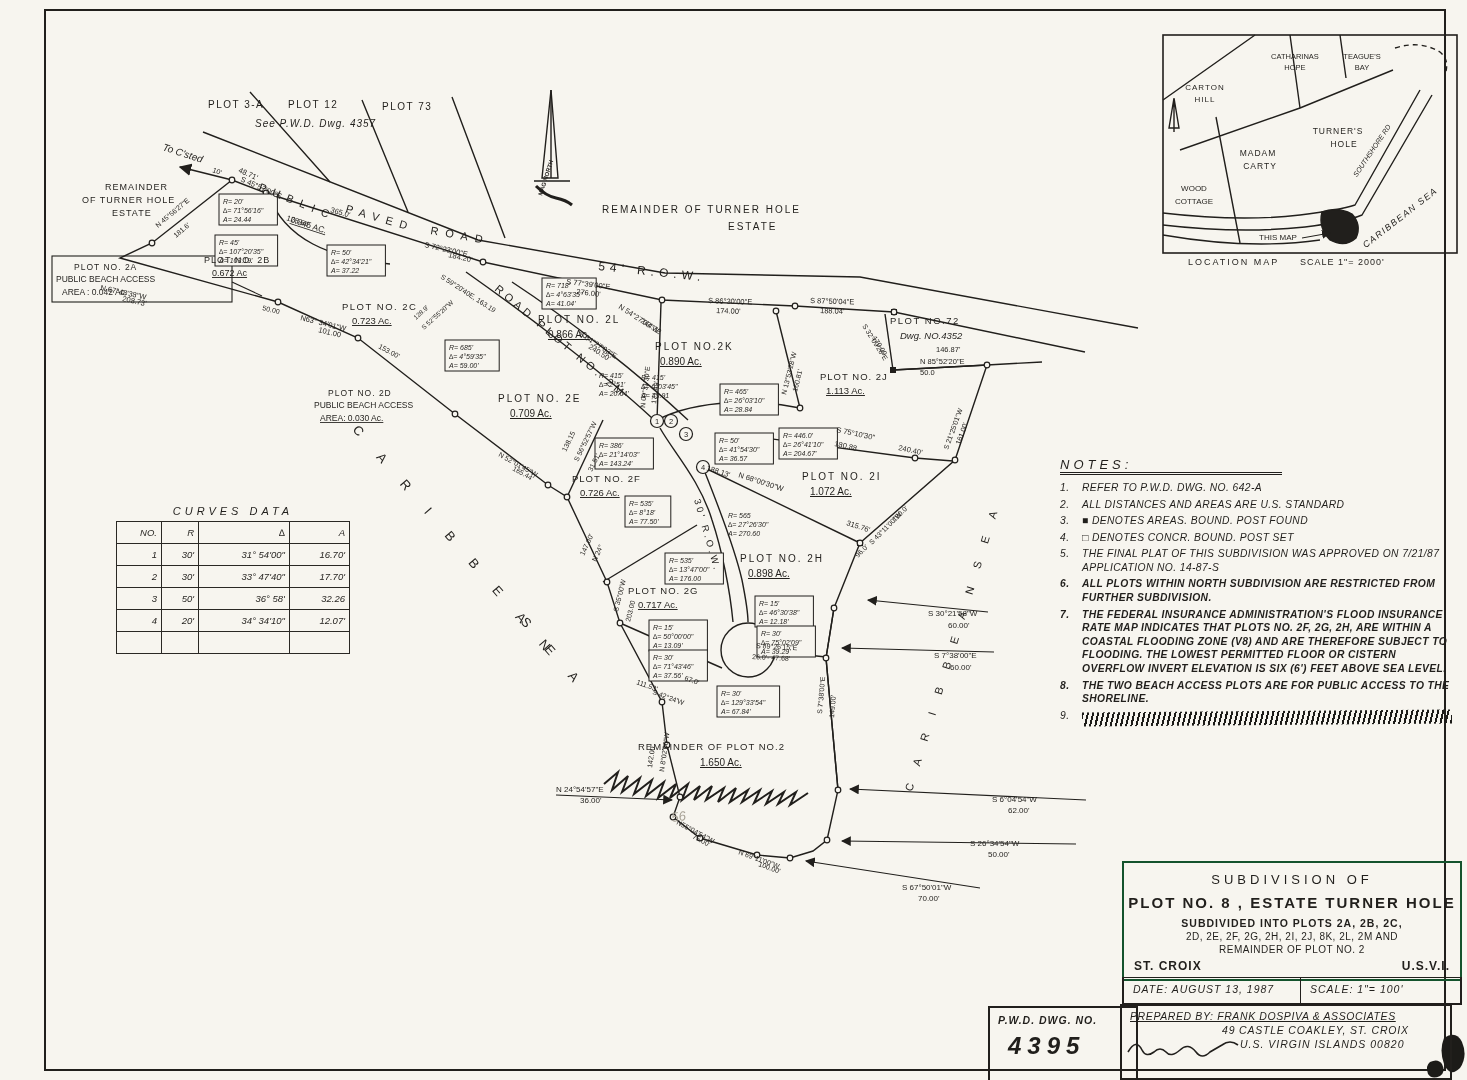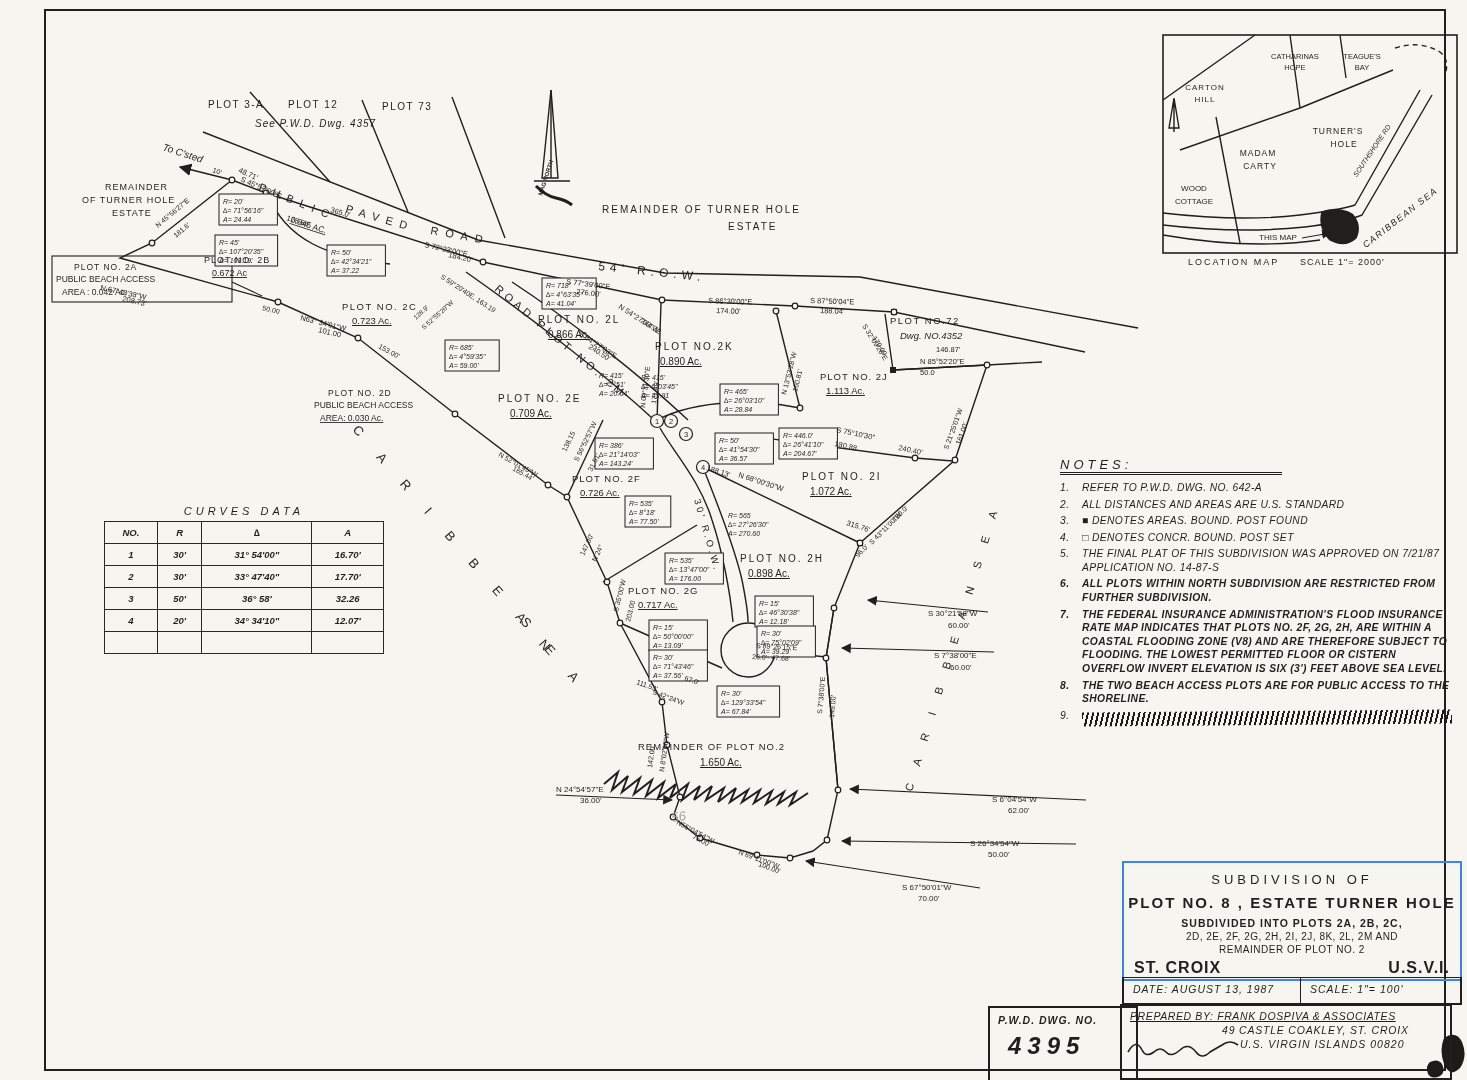--- a/index.html
+++ b/index.html
@@ -3,38 +3,38 @@
 <meta charset="utf-8">
 <style>
   html,body{margin:0;padding:0;background:#d8d5cc;}
   .sheet{position:relative;width:1467px;height:1080px;background:#f7f5ef;overflow:hidden;
          font-family:"Liberation Sans",sans-serif;color:#211f1c;}
   .sheet svg{position:absolute;left:0;top:0;}
   .ov{position:absolute;background:transparent;}
   
   .curves-title{font-size:11px;font-style:italic;letter-spacing:4px;text-align:center;margin-bottom:4px;}
   table.curves{border-collapse:collapse;width:100%;font-size:9.5px;font-style:italic;}
-  table.curves th,table.curves td{border:1.4px solid #2a2824;padding:2px 4px;text-align:center;height:17px;
-      font-weight:bold;}
+  table.curves th,table.curves td{border:1.4px solid #2a2824;padding:2px 4px;text-align:right;height:17px;
+      font-weight:normal;}
   
   .notes-title{font-size:13px;letter-spacing:4px;font-style:italic;border-bottom:3px double #211f1c;
       display:inline-block;padding-right:150px;margin-bottom:6px;}
   .note-row{display:flex;align-items:flex-start;font-size:10.3px;letter-spacing:.4px;line-height:1.32;
       margin-bottom:3px;font-style:italic;}
   .note-row .num{width:22px;flex:0 0 22px;}
   .note-row.bold{font-weight:bold;}
   .redact{flex:1;height:14px;margin-top:2px;transform:rotate(-.5deg);
       background:repeating-linear-gradient(104deg,#1c1b18 0 2px,transparent 2px 5px);}
   
-  .tblock{border:2px solid #3b82f6;}
+  .tblock{border:2px solid #14532d;}
   .tb-line1{font-size:13px;letter-spacing:4px;text-align:center;margin-top:9px;}
   .tb-line2{font-size:15px;font-weight:bold;letter-spacing:2px;text-align:center;margin-top:7px;}
   .tb-line3{font-size:10.5px;letter-spacing:1px;text-align:center;margin-top:6px;font-weight:bold;}
   .tb-line4,.tb-line5{font-size:10px;letter-spacing:.5px;text-align:center;margin-top:2px;}
-  .tb-region{display:flex;justify-content:space-between;font-size:16px;font-weight:bold;
+  .tb-region{display:flex;justify-content:space-between;font-size:12px;font-weight:bold;
       padding:4px 10px 0 10px;letter-spacing:1px;}
   .tb-strip{position:absolute;display:flex;border:2px solid #211f1c;border-top-width:1.6px;}
   .tb-cell{font-size:10.5px;font-style:italic;letter-spacing:1px;padding:5px 9px;}
   .tb-cell.date{width:158px;border-right:1.6px solid #211f1c;}
   .pwd-box{border:2px solid #211f1c;text-align:left;padding:6px 8px;}
   .pwd-label{font-size:10.5px;font-weight:bold;letter-spacing:1px;font-style:italic;}
   .pwd-num{font-size:24px;font-weight:bold;font-style:italic;letter-spacing:6px;margin-top:6px;margin-left:10px;}
   .prep-box{border:2px solid #211f1c;padding:4px 8px;font-style:italic;}
   .prep-l1{font-size:10.5px;letter-spacing:.6px;}
   .prep-l1 u{}
@@ -447,21 +447,21 @@
         <text x="1194" y="191" font-size="8" text-anchor="middle">WOOD</text>
         <text x="1194" y="204" font-size="8" text-anchor="middle">COTTAGE</text>
         <text x="1278" y="240" font-size="8" text-anchor="middle">THIS MAP</text>
         <text x="1402" y="220" font-size="9" transform="rotate(-38 1402 220)" letter-spacing="1.5" font-style="italic" text-anchor="middle">CARIBBEAN SEA</text>
         <text x="1374" y="152" font-size="7" transform="rotate(-56 1374 152)" font-style="italic" text-anchor="middle">SOUTHSHORE RD</text>
         <text x="1188" y="265" font-size="9" letter-spacing="2">LOCATION MAP</text>
         <text x="1300" y="265" font-size="9" letter-spacing="1">SCALE 1"= 2000'</text>
       </g>
   </svg>
 
-  <div class="ov" style="left:104px;top:505px;width:280px;">
+  <div class="ov" style="left:116px;top:505px;width:234px;">
     <div class="curves-title">CURVES  DATA</div>
     <table class="curves">
       <thead>
           <tr id="curves-head">
             <th>NO.</th>
             <th>R</th>
             <th>∆</th>
             <th>A</th>
           </tr>
         </thead>
@@ -522,21 +522,21 @@
         <div class="note-row">
           <span class="num">5.</span>
           <span>THE FINAL PLAT OF THIS SUBDIVISION WAS APPROVED ON 7/21/87 APPLICATION NO. 14-87-S</span>
         </div>
         <div class="note-row bold">
           <span class="num">6.</span>
           <span>ALL PLOTS WITHIN NORTH SUBDIVISION ARE RESTRICTED FROM FURTHER SUBDIVISION.</span>
         </div>
         <div class="note-row bold">
           <span class="num">7.</span>
-          <span>THE FEDERAL INSURANCE ADMINISTRATION'S FLOOD INSURANCE RATE MAP INDICATES THAT PLOTS NO. 2F, 2G, 2H, ARE WITHIN A COASTAL FLOODING ZONE (V8) AND ARE THEREFORE SUBJECT TO FLOODING. THE LOWEST PERMITTED FLOOR OR CISTERN OVERFLOW INVERT ELEVATION IS SIX (3') FEET ABOVE SEA LEVEL.</span>
+          <span>THE FEDERAL INSURANCE ADMINISTRATION'S FLOOD INSURANCE RATE MAP INDICATES THAT PLOTS NO. 2F, 2G, 2H, ARE WITHIN A COASTAL FLOODING ZONE (V8) AND ARE THEREFORE SUBJECT TO FLOODING. THE LOWEST PERMITTED FLOOR OR CISTERN OVERFLOW INVERT ELEVATION IS SIX (6') FEET ABOVE SEA LEVEL.</span>
         </div>
         <div class="note-row bold">
           <span class="num">8.</span>
           <span>THE TWO BEACH ACCESS PLOTS ARE FOR PUBLIC ACCESS TO THE SHORELINE.</span>
         </div>
         <div class="note-row">
           <span class="num">9.</span>
           <div class="redact"></div>
         </div>
       </div>

